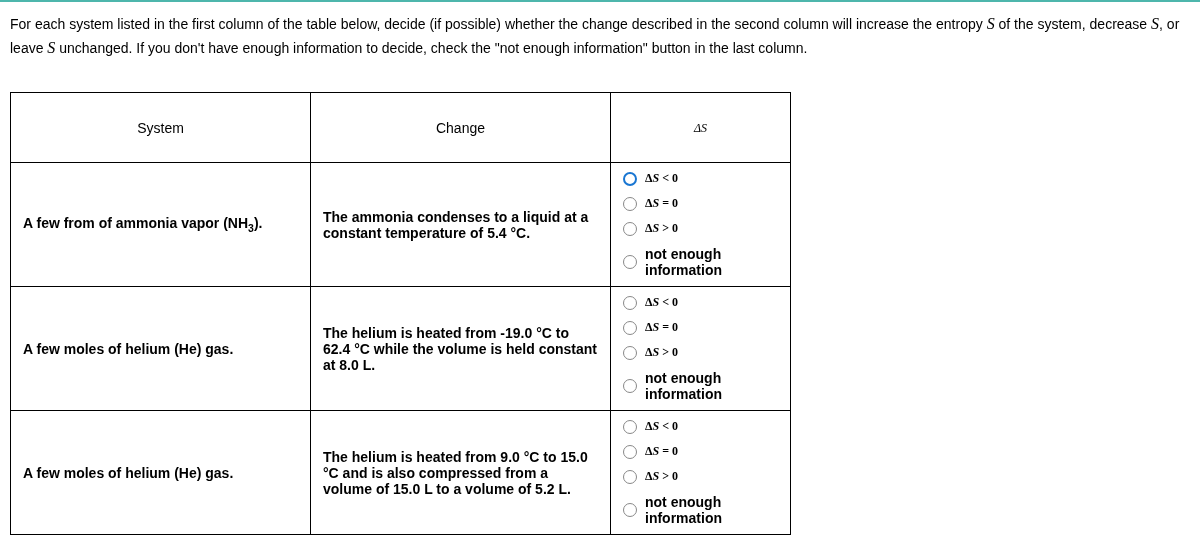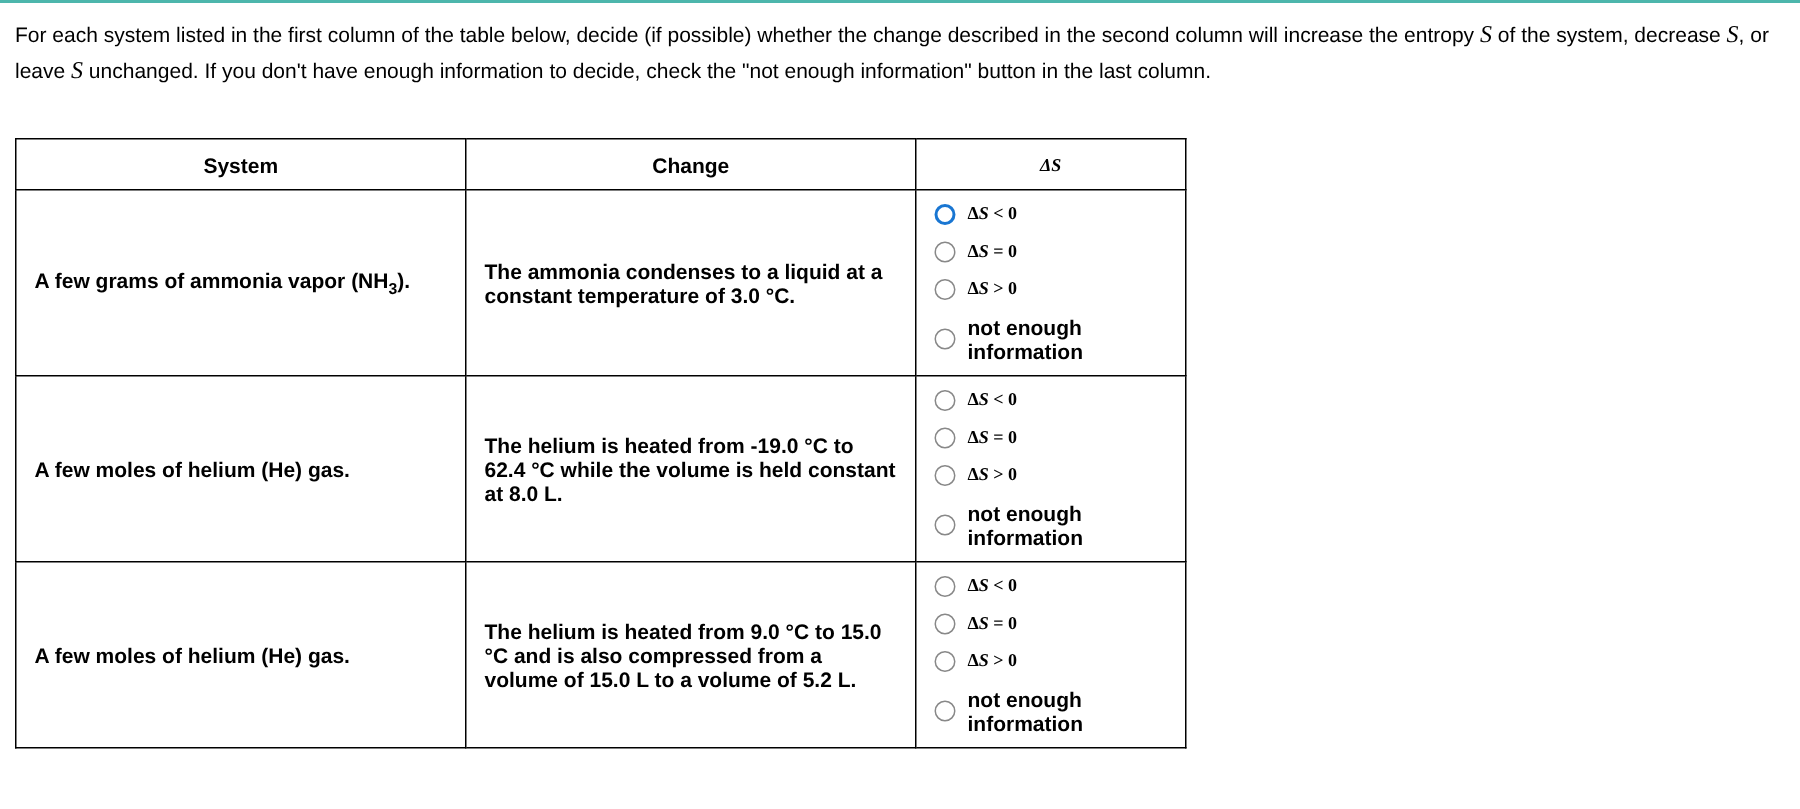--- a/index.html
+++ b/index.html
@@ -23,22 +23,22 @@
       font-style: italic;
       font-family: "Times New Roman", serif;
       font-size: 16px;
     }
     table.main {
       border-collapse: collapse;
       border: 1px solid #000;
     }
     table.main th {
       border: 1px solid #000;
-      padding: 8px 16px;
-      font-weight: bold;
+      padding: 26px 16px;
+      font-weight: normal;
       text-align: center;
       vertical-align: middle;
     }
     table.main td {
       border: 1px solid #000;
       padding: 8px 12px;
       vertical-align: middle;
       font-weight: bold;
     }
     .col-system {
@@ -96,22 +96,22 @@
 <table class="main">
   <thead>
     <tr>
       <th class="col-system">System</th>
       <th class="col-change">Change</th>
       <th class="col-ds"><span class="option-label" style="font-style:italic;">ΔS</span></th>
     </tr>
   </thead>
   <tbody id="table-body">
   <tr>
-        <td class="col-system"><span>A few grams of ammonia vapor (NH</span><span class="sub">3</span><span>).</span></td>
-        <td class="col-change">The ammonia condenses to a liquid at a constant temperature of 3.0 °C.</td>
+        <td class="col-system"><span>A few from of ammonia vapor (NH</span><span class="sub">3</span><span>).</span></td>
+        <td class="col-change">The ammonia condenses to a liquid at a constant temperature of 5.4 °C.</td>
         <td class="col-ds">
           <div class="options">
             <div class="option">
               <span class="radio selected"></span>
               <span class="option-label"><span class="delta">Δ</span><i>S</i> &lt; 0</span>
             </div>
             <div class="option">
               <span class="radio"></span>
               <span class="option-label"><span class="delta">Δ</span><i>S</i> = 0</span>
             </div>

